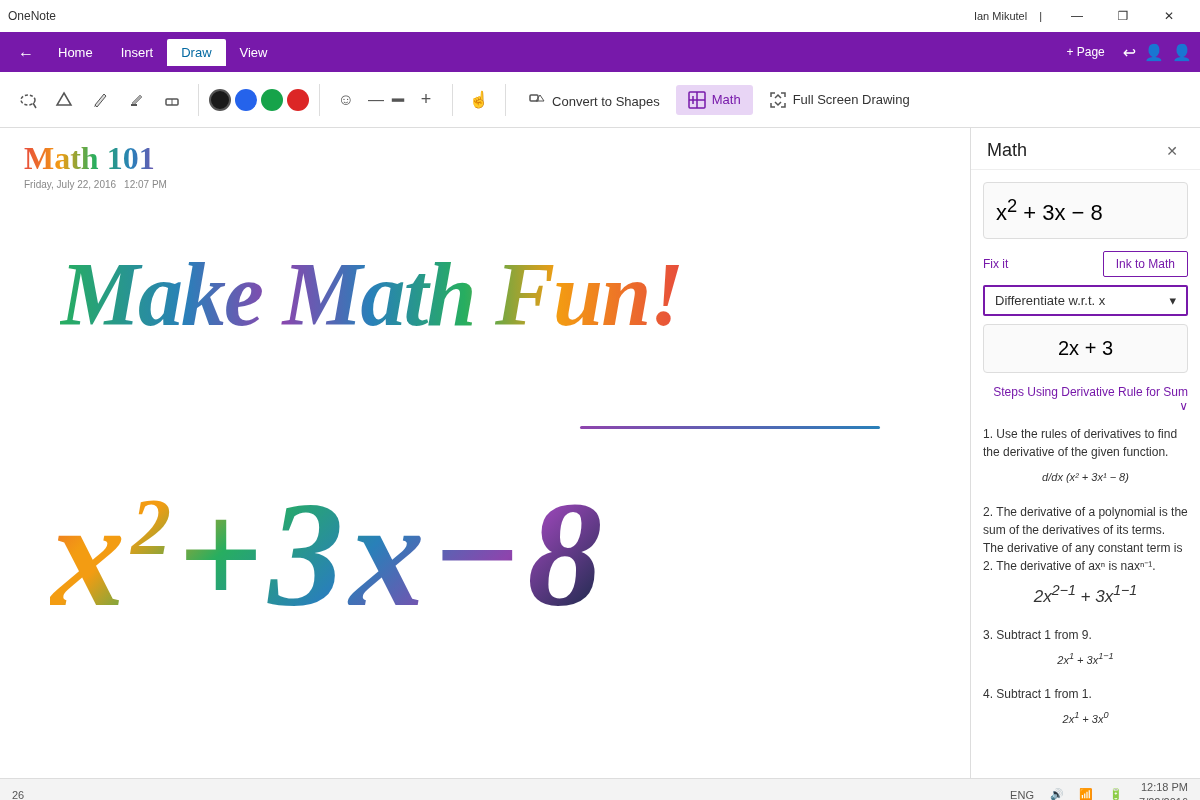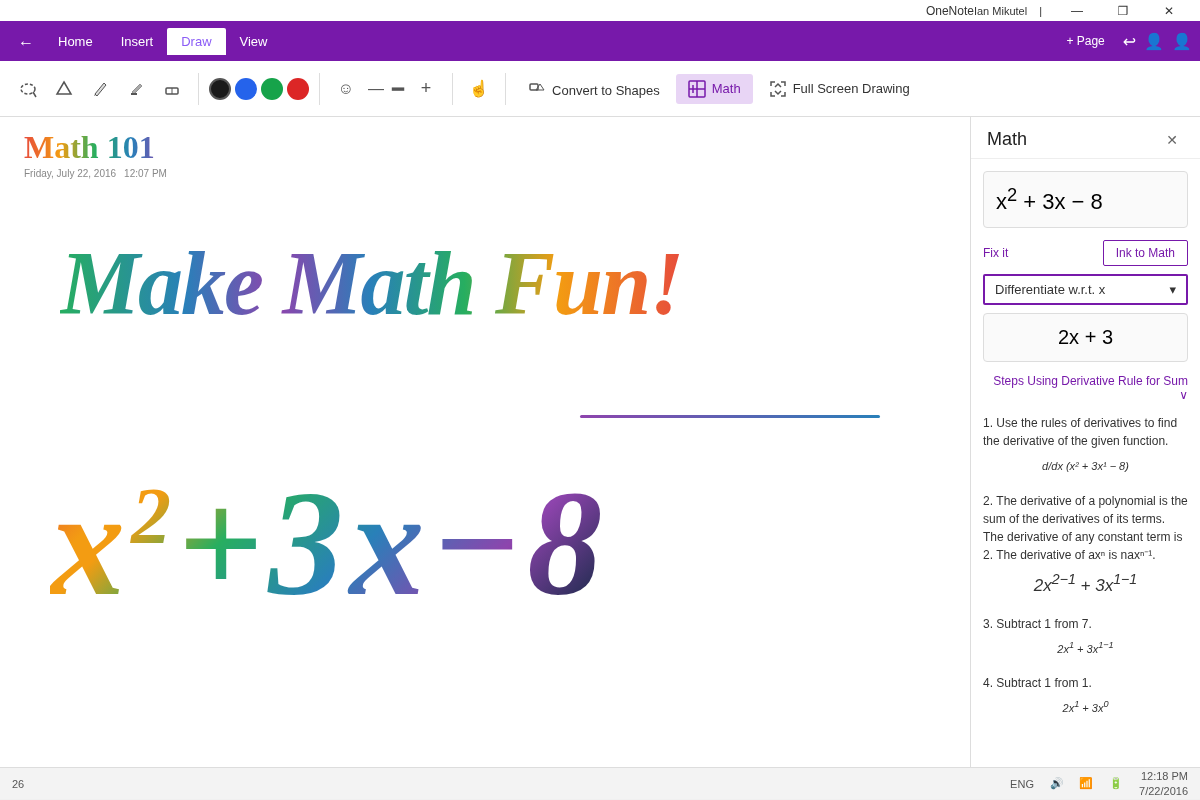--- a/index.html
+++ b/index.html
@@ -1,24 +1,24 @@
 <!DOCTYPE html>
 <html><head>
   <meta charset="utf-8">
   <style>
     * { margin: 0; padding: 0; box-sizing: border-box; }
     body { font-family: 'Segoe UI', sans-serif; background: #f0f0f0; width: 1200px; height: 800px; overflow: hidden; }
 
     
     .title-bar {
-      height: 21px;
+      height: 32px;
       background: #fff;
       display: flex;
       align-items: center;
-      justify-content: flex-end;
+      justify-content: space-between;
       padding: 0 8px;
       font-size: 12px;
       color: #333;
     }
     .title-bar-left { display: flex; align-items: center; gap: 4px; }
     .title-bar-right { display: flex; align-items: center; gap: 12px; font-size: 11px; }
     .win-controls { display: flex; gap: 0; }
     .win-btn {
       width: 46px; height: 22px;
       display: flex; align-items: center; justify-content: center;
@@ -35,21 +35,21 @@
       gap: 0;
     }
     .menu-item {
       padding: 6px 14px;
       color: #fff;
       font-size: 13px;
       cursor: pointer;
       border-radius: 2px;
       display: flex; align-items: center; gap: 4px;
     }
-    .menu-item.active { background: #fff; color: #8b5cf6; border-radius: 2px 2px 0 0; }
+    .menu-item.active { background: #fff; color: #0369a1; border-radius: 2px 2px 0 0; }
     .menu-back { color: #fff; font-size: 16px; padding: 6px 10px; cursor: pointer; }
     .menu-spacer { flex: 1; }
     .menu-right { display: flex; align-items: center; gap: 8px; color: #fff; font-size: 12px; }
     .add-page-btn { display: flex; align-items: center; gap: 4px; padding: 4px 10px; cursor: pointer; }
 
     
     .toolbar {
       height: 56px;
       background: #fff;
       border-bottom: 1px solid #ddd;
@@ -409,21 +409,21 @@
           <span style="font-size:11px;">d/dx (x² + 3x¹ − 8)</span>
         </div>
       </div>
       <div class="step-item">
         <div><span class="step-number">2. </span><span>The derivative of a polynomial is the sum of the derivatives of its terms. The derivative of any constant term is 2. The derivative of axⁿ is naxⁿ⁻¹.</span></div>
         <div class="step-formula">
           <span style="font-size:17px;">2x<sup>2−1</sup> + 3x<sup>1−1</sup></span>
         </div>
       </div>
       <div class="step-item">
-        <div><span class="step-number">3. </span><span>Subtract 1 from 7.</span></div>
+        <div><span class="step-number">3. </span><span>Subtract 1 from 9.</span></div>
         <div class="step-formula">
           <span style="font-size:11px;">2x<sup>1</sup> + 3x<sup>1−1</sup></span>
         </div>
       </div>
       <div class="step-item">
         <div><span class="step-number">4. </span><span>Subtract 1 from 1.</span></div>
         <div class="step-formula">
           <span style="font-size:11px;">2x<sup>1</sup> + 3x<sup>0</sup></span>
         </div>
       </div>

